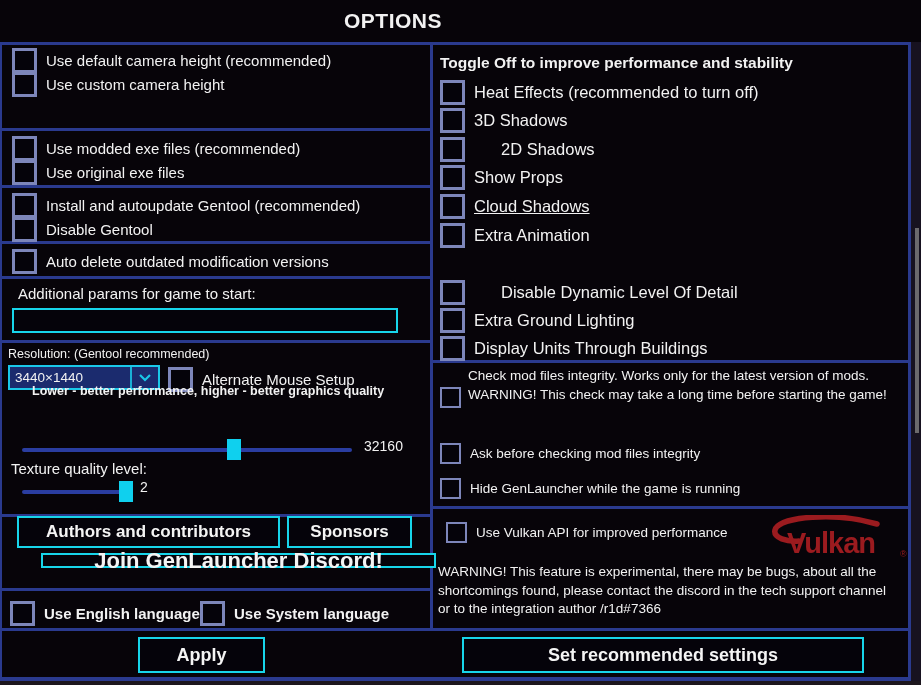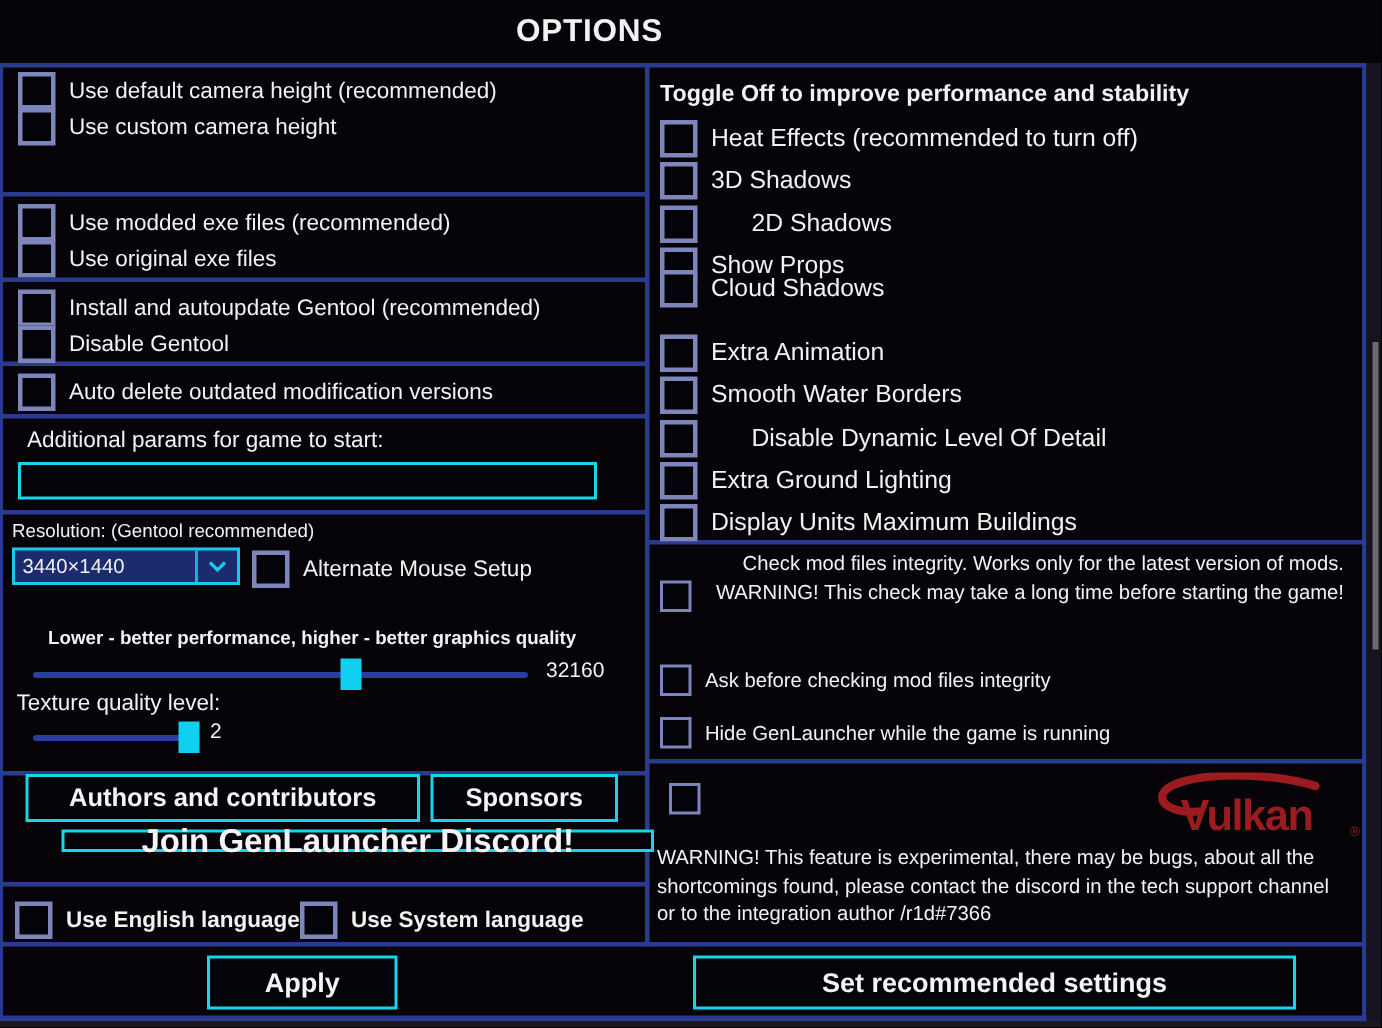--- a/index.html
+++ b/index.html
@@ -130,21 +130,21 @@
       <svg width="12" height="8" viewBox="0 0 12 8">
           <polyline points="1,1 6,6 11,1" fill="none" stroke="#1ac8e8" stroke-width="2.2"></polyline>
         </svg>
     </span>
   </div>
   <div class="cbrow" style="left:168px;top:367px;">
     <span class="cb checked"><span class="fill"></span></span>
     <span class="lbl15">Alternate Mouse Setup</span>
   </div>
 
-  <div class="abs smalltext bold" style="left:11px;top:418px;padding-left:21px;">Lower - better performance, higher - better graphics quality</div>
+  <div class="abs smalltext bold" style="left:11px;top:384px;padding-left:21px;">Lower - better performance, higher - better graphics quality</div>
   <div class="abs" style="left:364px;top:438px;font-size:14px;">32160</div>
   <div class="track" style="left:22px;top:448px;width:330px;">
     <div class="thumb" style="left: 62%;"></div>
   </div>
   <div class="abs lbl15" style="left:11px;top:460px;">Texture quality level:</div>
   <div class="abs" style="left:140px;top:479px;font-size:14px;">2</div>
   <div class="track" style="left:22px;top:490px;width:111px;">
     <div class="thumb" style="left: 87%;"></div>
   </div>
 
@@ -172,61 +172,58 @@
     <span class="lbl16">3D Shadows</span>
   </div>
   <div class="cbrow" style="left:440px;top:137px;gap:36px;">
     <span class="cb checked"><span class="fill"></span></span>
     <span class="lbl16">2D Shadows</span>
   </div>
   <div class="cbrow" style="left:440px;top:165px;">
     <span class="cb checked"><span class="fill"></span></span>
     <span class="lbl16">Show Props</span>
   </div>
-  <div class="cbrow" style="left:440px;top:180px;">
+  <div class="cbrow" style="left:440px;top:194px;text-decoration:underline;">
     <span class="cb checked"><span class="fill"></span></span>
     <span class="lbl16">Cloud Shadows</span>
   </div>
   <div class="cbrow" style="left:440px;top:223px;">
     <span class="cb checked"><span class="fill"></span></span>
     <span class="lbl16">Extra Animation</span>
   </div>
-  <div class="cbrow" style="left:440px;top:251px;">
-    <span class="cb checked"><span class="fill"></span></span>
-    <span class="lbl16">Smooth Water Borders</span>
-  </div>
   <div class="cbrow" style="left:440px;top:280px;gap:36px;">
     <span class="cb"><span class="fill"></span></span>
     <span class="lbl16">Disable Dynamic Level Of Detail</span>
   </div>
   <div class="cbrow" style="left:440px;top:308px;">
     <span class="cb checked"><span class="fill"></span></span>
     <span class="lbl16">Extra Ground Lighting</span>
   </div>
   <div class="cbrow" style="left:440px;top:336px;">
     <span class="cb checked"><span class="fill"></span></span>
-    <span class="lbl16">Display Units Maximum Buildings</span>
+    <span class="lbl16">Display Units Through Buildings</span>
   </div>
 
   <div class="cbrow" style="left:440px;top:387px;">
     <span class="cb sm checked"><span class="fill"></span></span>
   </div>
-  <div class="abs lbl13 wraptext" style="left:468px;top:366px;width:428px;text-align:right;">Check mod files integrity. Works only for the latest version of mods. WARNING! This check may take a long time before starting the game!</div>
+  <div class="abs lbl13 wraptext" style="left:468px;top:366px;width:428px;">Check mod files integrity. Works only for the latest version of mods. WARNING! This check may take a long time before starting the game!</div>
 
   <div class="cbrow" style="left:440px;top:443px;">
     <span class="cb sm checked"><span class="fill"></span></span>
     <span class="lbl13">Ask before checking mod files integrity</span>
   </div>
   <div class="cbrow" style="left:440px;top:478px;">
     <span class="cb sm"><span class="fill"></span></span>
     <span class="lbl13">Hide GenLauncher while the game is running</span>
   </div>
 
   <div class="cbrow" style="left:446px;top:522px;">
     <span class="cb sm"><span class="fill"></span></span>
+    <span class="lbl13">Use Vulkan API for improved performance</span>
   </div>
   <div class="abs" style="left:765px;top:515px;width:148px;height:46px;">
     <svg width="148" height="46" viewBox="0 0 148 46">
       <path d="M112 9 C 72 -3, 14 1, 10 15 C 8 23, 22 27, 34 26" fill="none" stroke="#9b1b1f" stroke-width="5.5" stroke-linecap="round"></path>
       <text x="22" y="38" font-family="Liberation Sans, sans-serif" font-weight="bold" font-size="29" fill="#9b1b1f" letter-spacing="-1">Vulkan</text>
       <text x="135" y="42" font-family="Liberation Sans, sans-serif" font-size="9" fill="#9b1b1f">®</text>
     </svg>
   </div>
   <div class="abs lbl13 wraptext" style="left:438px;top:563px;width:462px;line-height:18.5px;">WARNING! This feature is experimental, there may be bugs, about all the shortcomings found, please contact the discord in the tech support channel or to the integration author /r1d#7366</div>
 

